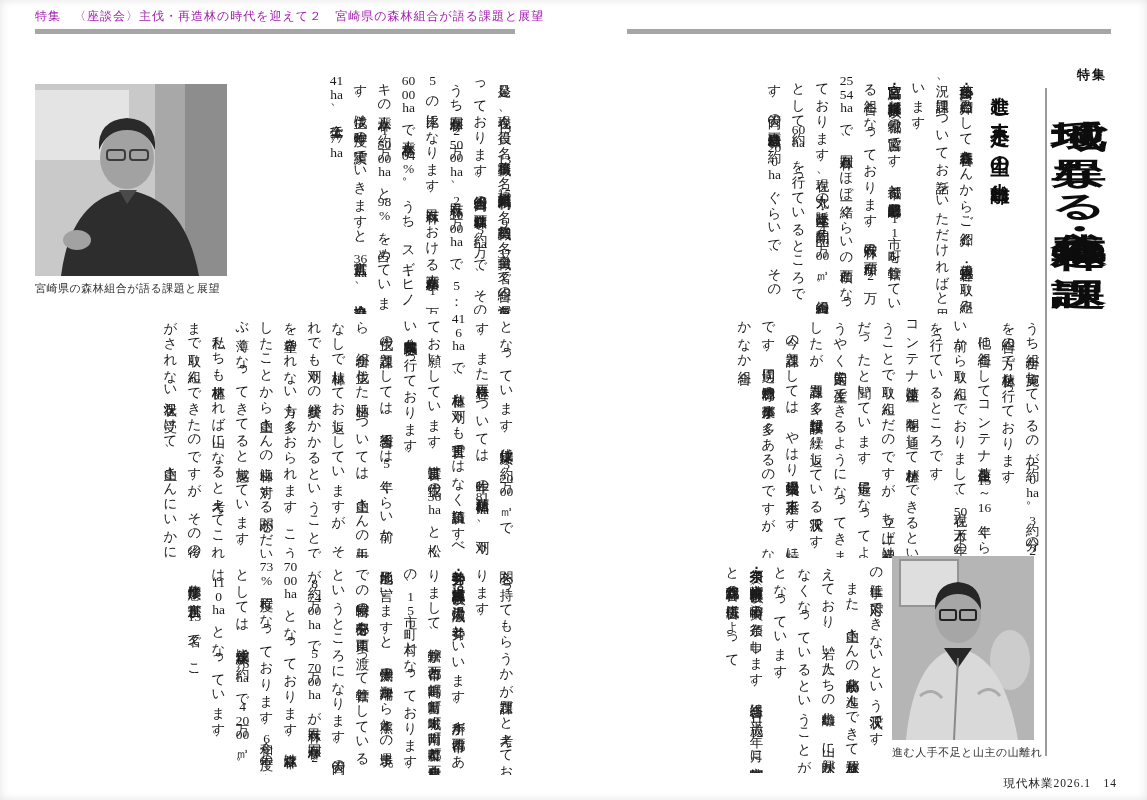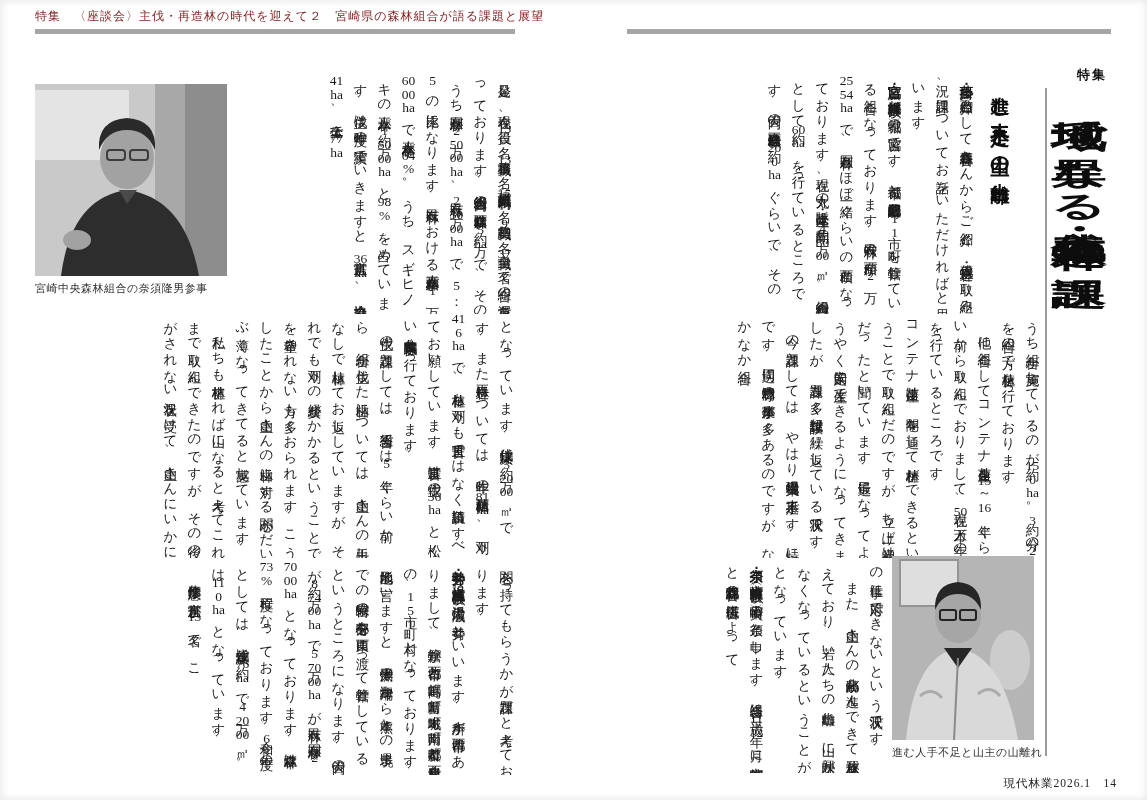--- a/index.html
+++ b/index.html
@@ -7,21 +7,21 @@
   body {
     width:1147px; height:800px; position:relative; overflow:hidden;
     background:#ffffff; color:#1c1c1c;
     font-family:"Liberation Serif", serif;
     box-shadow: inset 3px 0 8px rgba(0,0,0,0.06), inset -3px 0 8px rgba(0,0,0,0.06);
   }
   .abs { position:absolute; }
 
   .page-header {
     font-family:"Liberation Sans", sans-serif;
-    font-size:12px; color:#7f1d1d; letter-spacing:1px; white-space:nowrap;
+    font-size:12px; color:#a21caf; letter-spacing:1px; white-space:nowrap;
   }
   .gray-bar { height:5px; background:#a6a6a6; }
 
   .vtext {
     writing-mode:vertical-rl; text-orientation:mixed;
     font-size:13.5px; line-height:24px; letter-spacing:0.6px;
     overflow:hidden;
   }
   .vtext p { margin:0; padding:0; }
   .speaker { font-family:"Liberation Sans", sans-serif; font-weight:bold; }
@@ -70,21 +70,21 @@
       <rect x="120" y="0" width="30" height="192" fill="#a8a8a8"></rect>
       <ellipse cx="92" cy="74" rx="27" ry="31" fill="#a2a2a2"></ellipse>
       <path d="M64 66 Q62 36 92 34 Q122 36 120 66 Q112 46 92 46 Q72 46 64 66 Z" fill="#2a2a2a"></path>
       <rect x="72" y="66" width="18" height="10" rx="3" fill="none" stroke="#3c3c3c" stroke-width="2"></rect>
       <rect x="95" y="66" width="18" height="10" rx="3" fill="none" stroke="#3c3c3c" stroke-width="2"></rect>
       <path d="M26 192 Q36 114 92 106 Q150 114 164 192 Z" fill="#2d2d2d"></path>
       <ellipse cx="42" cy="156" rx="14" ry="10" fill="#a2a2a2"></ellipse>
       <path d="M84 106 L92 120 L102 106 Z" fill="#4a4a4a"></path>
     </svg>
   </div>
-  <div class="abs caption" style="left:35px; top:281px;">宮崎中央森林組合の奈須隆男参事</div>
+  <div class="abs caption" style="left:35px; top:281px;">宮崎県の森林組合が語る課題と展望</div>
 
   <div class="abs vtext" style="left:232px; top:74px; width:284px; height:240px;">
       <p>発足し、今現在、役員<span class="tcy">13</span>名、事務職員<span class="tcy">13</span>名、現業職員（給料制）<span class="tcy">15</span>名、契約職員<span class="tcy">9</span>名、全職員<span class="tcy">37</span>名で組合の運営を行っております。当組合管内の森林面積は約<span class="tcy">5</span>万<span class="tcy">ha</span>で、そのうち国有林が<span class="tcy">2</span>万<span class="tcy">50</span><span class="tcy">00</span><span class="tcy">ha</span>、民有林<span class="tcy">2</span>万<span class="tcy">50</span><span class="tcy">00</span><span class="tcy">ha</span>で、<span class="tcy">5</span>：<span class="tcy">5</span>の比率になります。民有林における人工林面積が<span class="tcy">1</span>万<span class="tcy">60</span><span class="tcy">00</span><span class="tcy">ha</span>で人工林率が<span class="tcy">64</span><span class="tcy">%</span>。うち、スギ・ヒノキの人工林が約<span class="tcy">1</span>万<span class="tcy">50</span><span class="tcy">00</span><span class="tcy">ha</span>と<span class="tcy">98</span><span class="tcy">%</span>を占めています。主伐は昨年度の実績でいきますと、直営班<span class="tcy">36</span><span class="tcy">ha</span>、協力会社<span class="tcy">41</span><span class="tcy">ha</span>、全体で<span class="tcy">77</span><span class="tcy">ha</span></p>
     </div>
 
   <div class="abs vtext" style="left:30px; top:312px; width:488px; height:246px;">
       <p>となっています。伐採実績は約<span class="tcy">3</span>万<span class="tcy">20</span><span class="tcy">00</span>㎥です。また再造林については、昨年の植林面積<span class="tcy">81</span><span class="tcy">ha</span>、下刈り<span class="tcy">41</span><span class="tcy">6</span><span class="tcy">ha</span>で、植林も下刈りも直営班ではなく請負班にすべてお願いしています。直営班は主伐の<span class="tcy">36</span><span class="tcy">ha</span>と松くい虫公共事業関係を行っております。</p>
       <p>　主伐の課題としては、当組合では<span class="tcy">5</span>年ぐらい前から、組合が主伐した山林については、山主さんの手出しなしで植林してお返ししていますが、それでも下刈りの経費がかかるということで植林を希望されない方も多くおられます。こうしたことから山主さんの山林に対する関心がだいぶ薄くなってきてると実感しています。</p>
       <p>　私たちも植林すれば山になると考えてこれまで取り組んできたのですが、その後の管理がされない状況を受けて、山主さんにいかに</p>
     </div>

